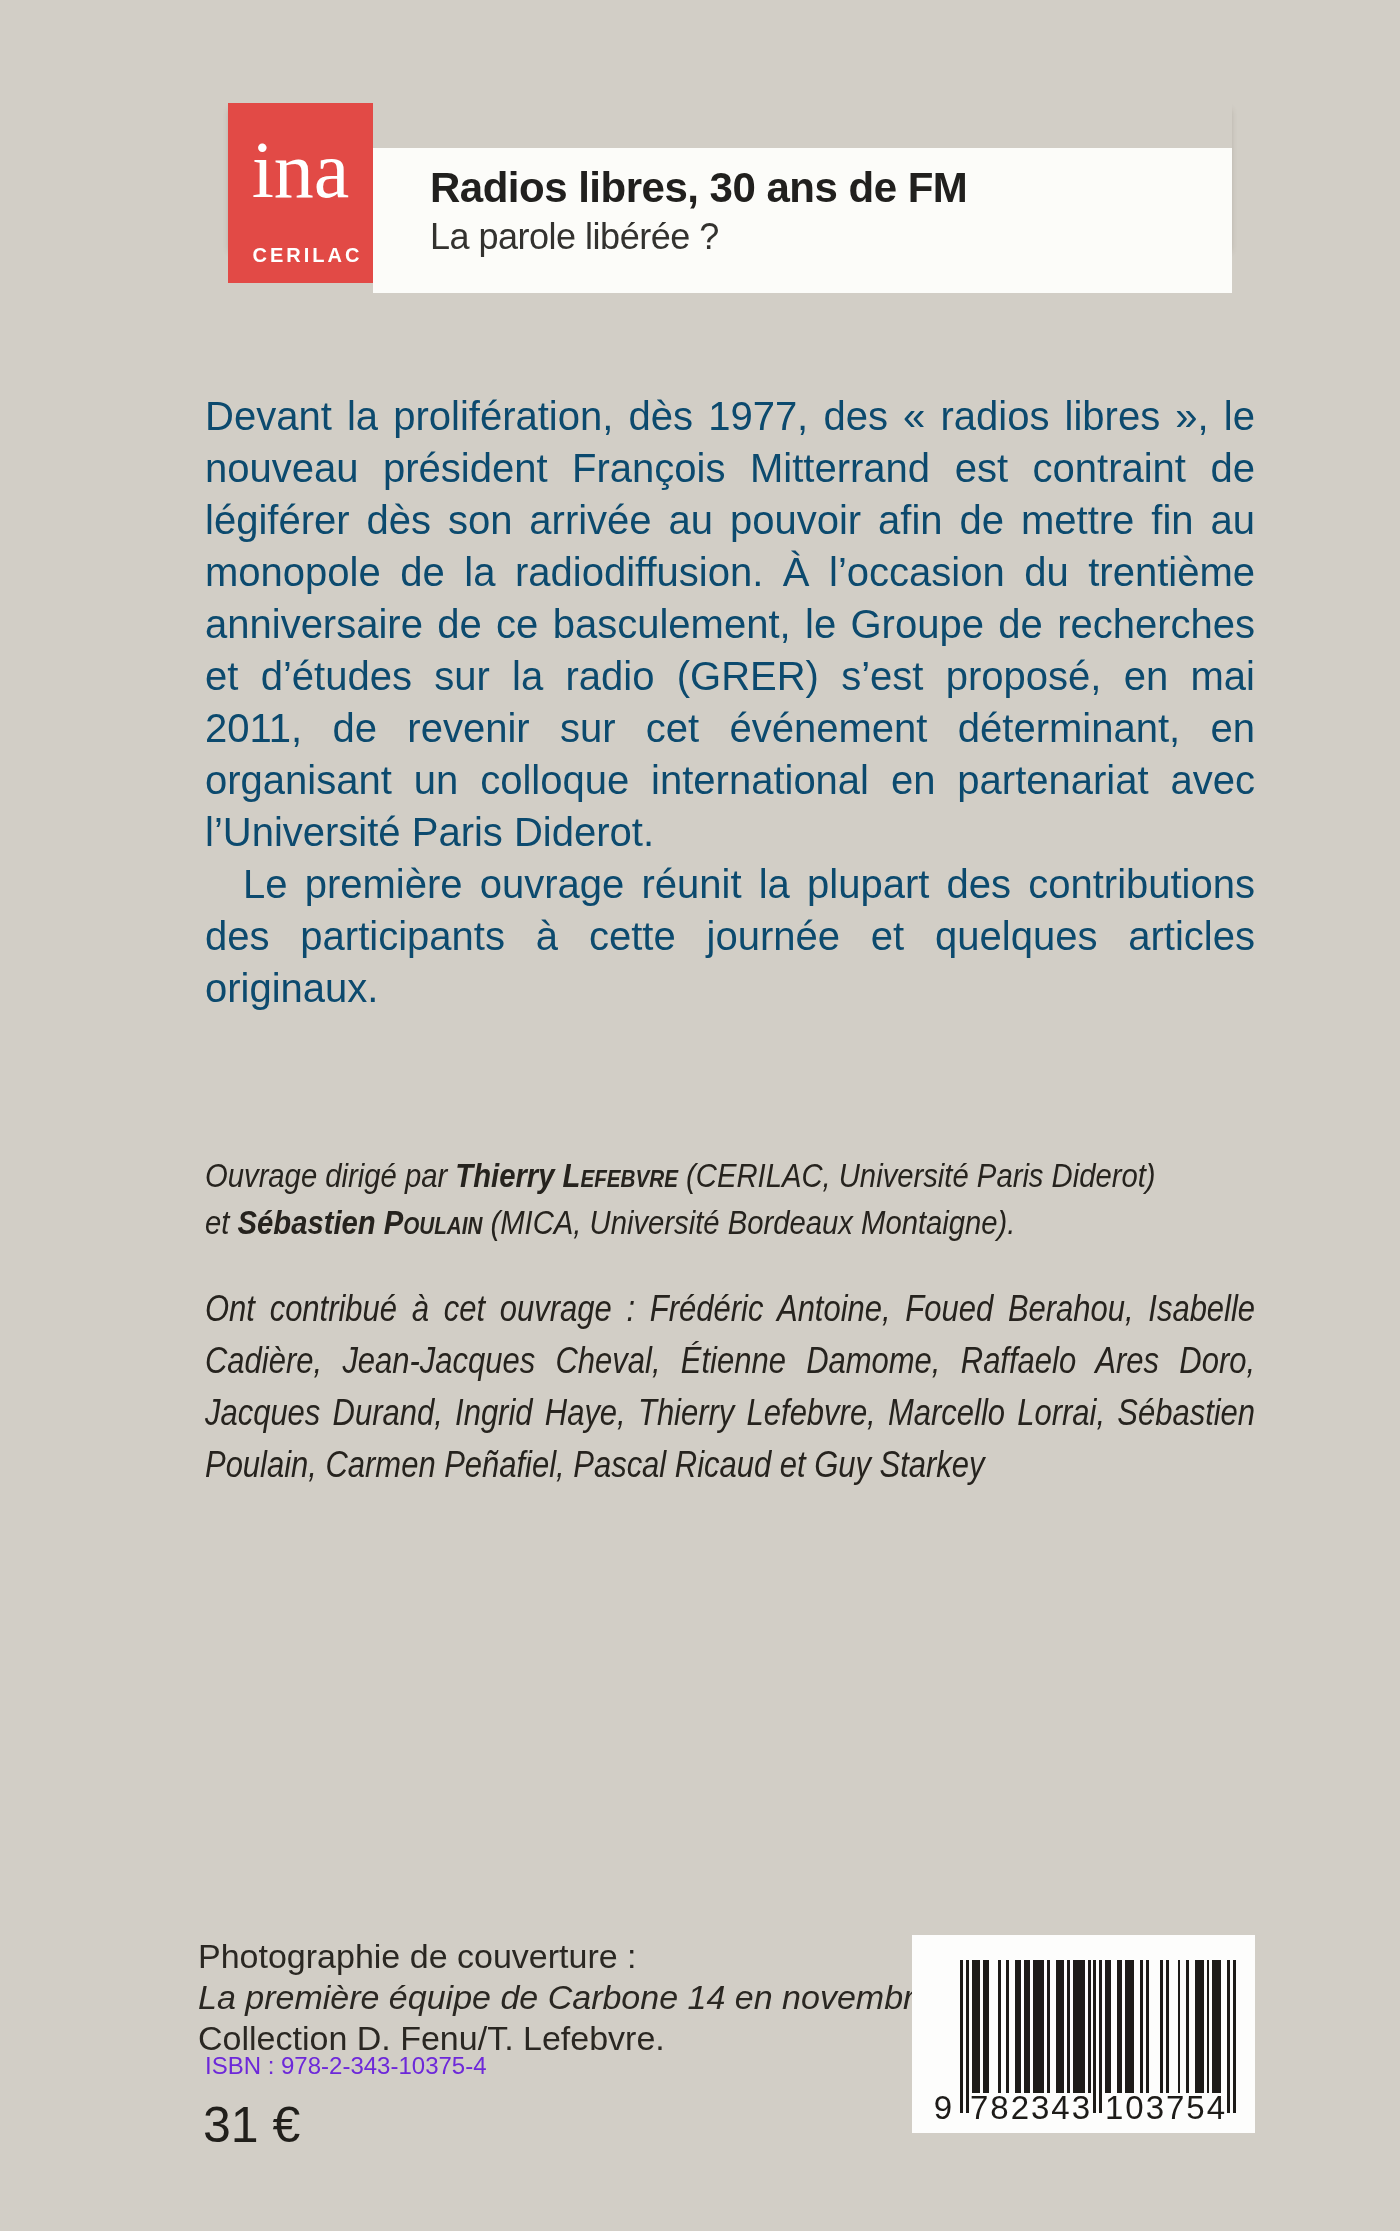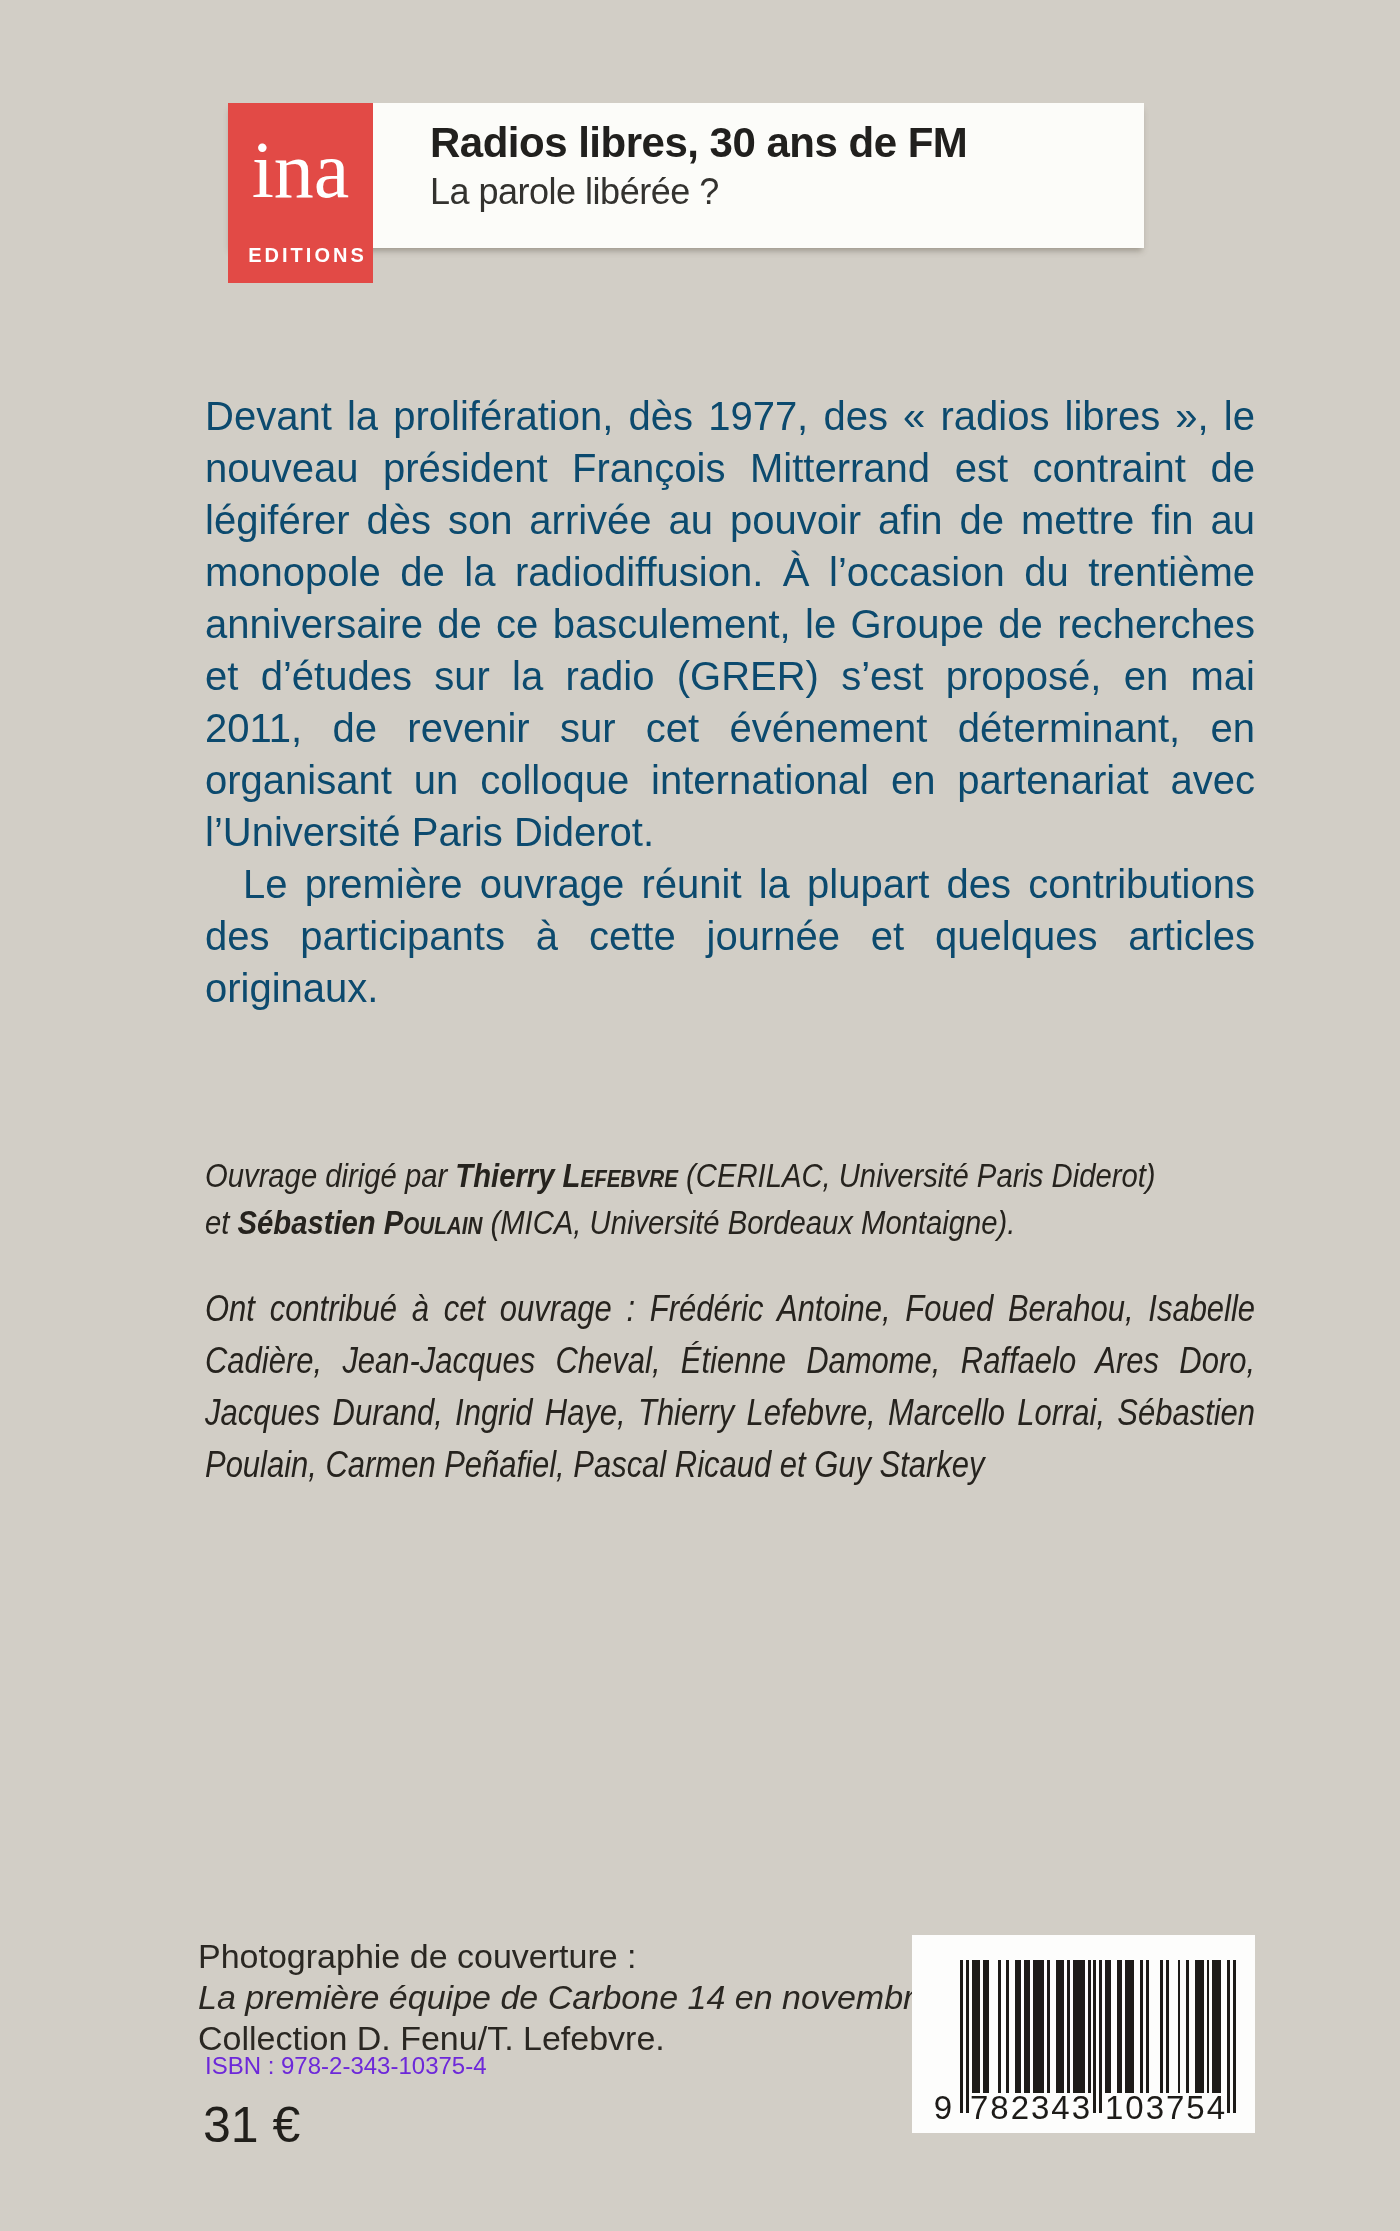--- a/index.html
+++ b/index.html
@@ -10,21 +10,21 @@
     font-family:"Liberation Sans",sans-serif;color:#272420;
   }
   
   .header{position:absolute;left:228px;top:103px;height:145px;display:flex;
           box-shadow:0 5px 6px -2px rgba(95,88,76,.45);}
   .logo{width:145px;height:180px;background:#e24a46;position:relative;flex:none;}
   .logo .ina{font-family:"Liberation Serif",serif;color:#ffffff;font-size:80px;line-height:1;
              position:absolute;top:27px;left:0;right:0;text-align:center;}
   .logo .ed{position:absolute;bottom:16px;left:14px;right:0;text-align:center;color:#ffffff;
             font-weight:bold;font-size:20px;letter-spacing:3px;}
-  .band{width:771px;height:145px;background:#fcfcf9;box-sizing:border-box;padding:15px 0 0 57px;}
+  .band{width:859px;height:145px;background:#fcfcf9;box-sizing:border-box;padding:15px 0 0 57px;margin-top:45px;}
   .t1{font-size:42px;font-weight:bold;line-height:49px;letter-spacing:-.5px;color:#21201e;}
   .t2{font-size:36px;font-weight:normal;line-height:49px;letter-spacing:-.5px;color:#33322f;}
 
   
   .synopsis{position:absolute;left:205px;top:390px;width:1050px;
             font-size:40px;line-height:52px;text-align:justify;color:#0c4a6e;}
   .synopsis p{margin:0;}
   .synopsis p + p{text-indent:38px;}
 
   
@@ -50,21 +50,21 @@
   .barcode-box{position:absolute;left:912px;top:1935px;width:343px;height:198px;background:#fdfdfc;}
 </style>
 </head>
 <body>
 
 <div id="page" style="background: rgb(210, 206, 198);">
 
   <div class="header">
     <div class="logo" style="background: rgb(226, 74, 70);">
       <div class="ina">ina</div>
-      <div class="ed">EDITIONS</div>
+      <div class="ed">CERILAC</div>
     </div>
     <div class="band" style="background: rgb(252, 252, 249);">
       <div class="t1">Radios libres, 30 ans de FM</div>
       <div class="t2">La parole libérée ?</div>
     </div>
   </div>
 
   <div class="synopsis">
     <p>Devant la prolifération, dès 1977, des « radios libres », le nouveau président François Mitterrand est contraint de légiférer dès son arrivée au pouvoir afin de mettre fin au monopole de la radiodiffusion. À l’occasion du trentième anniversaire de ce basculement, le Groupe de recherches et d’études sur la radio (GRER) s’est proposé, en mai 2011, de revenir sur cet événement déterminant, en organisant un colloque international en partenariat avec l’Université Paris Diderot.</p>
     <p>Le première ouvrage réunit la plupart des contributions des participants à cette journée et quelques articles originaux.</p>

